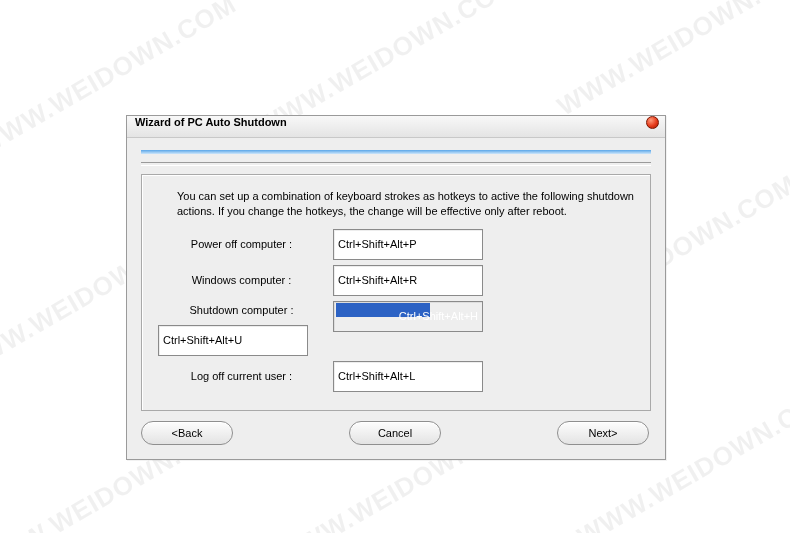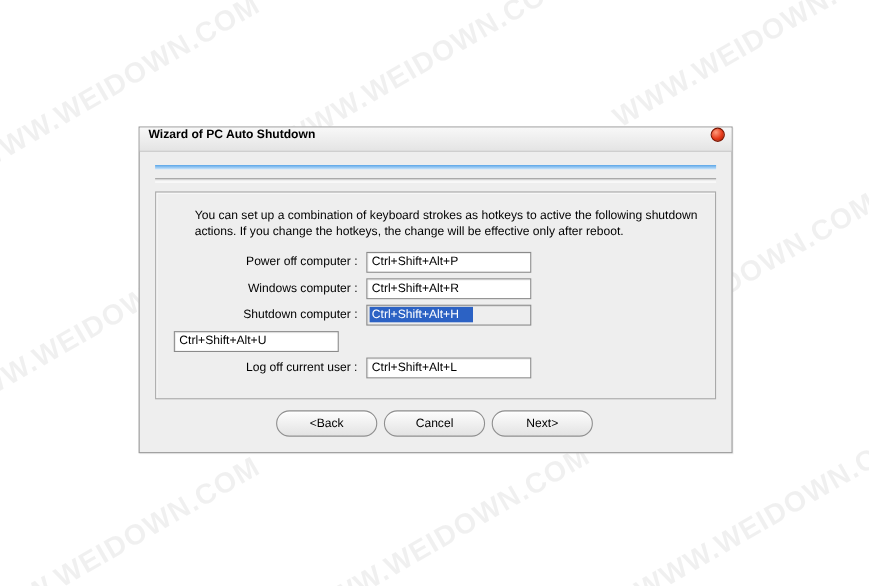--- a/index.html
+++ b/index.html
@@ -73,58 +73,59 @@
     margin-bottom: 10px;
     margin-left: 19px;
   }
   .row {
     display: flex;
     align-items: center;
     margin-bottom: 5px;
   }
   .row-label {
     width: 175px;
-    text-align: right;
+    text-align: center;
     padding-right: 8px;
   }
   .hotkey-input {
     width: 150px;
-    height: 19px;
+    height: 31px;
     font-family: Tahoma, Arial, sans-serif;
     font-size: 11px;
     padding: 1px 4px;
     border: 1px solid #8a8a8a;
     background: #fff;
     box-shadow: inset 1px 1px 0 rgba(0,0,0,0.07);
     outline: none;
   }
   .hotkey-input.sel {
     color: #fff;
   }
   .sel-wrap {
     position: relative;
     width: 150px;
     height: 19px;
   }
   .sel-wrap input {
     position: relative;
     z-index: 1;
     background: transparent;
+    text-align: right;
   }
   .sel-bg {
     position: absolute;
     left: 3px; top: 2px;
     height: 14px;
     background: #2c62c4;
     z-index: 0;
   }
   .btnbar {
     margin-top: 10px;
     display: flex;
-    justify-content: center;
+    justify-content: space-between;
     gap: 6px;
     padding-right: 2px;
   }
   .btn {
     width: 92px;
     height: 24px;
     border: 1px solid #8f8f8f;
     border-radius: 12px;
     background: linear-gradient(#fdfdfd, #e3e3e3);
     font-family: Tahoma, Arial, sans-serif;

